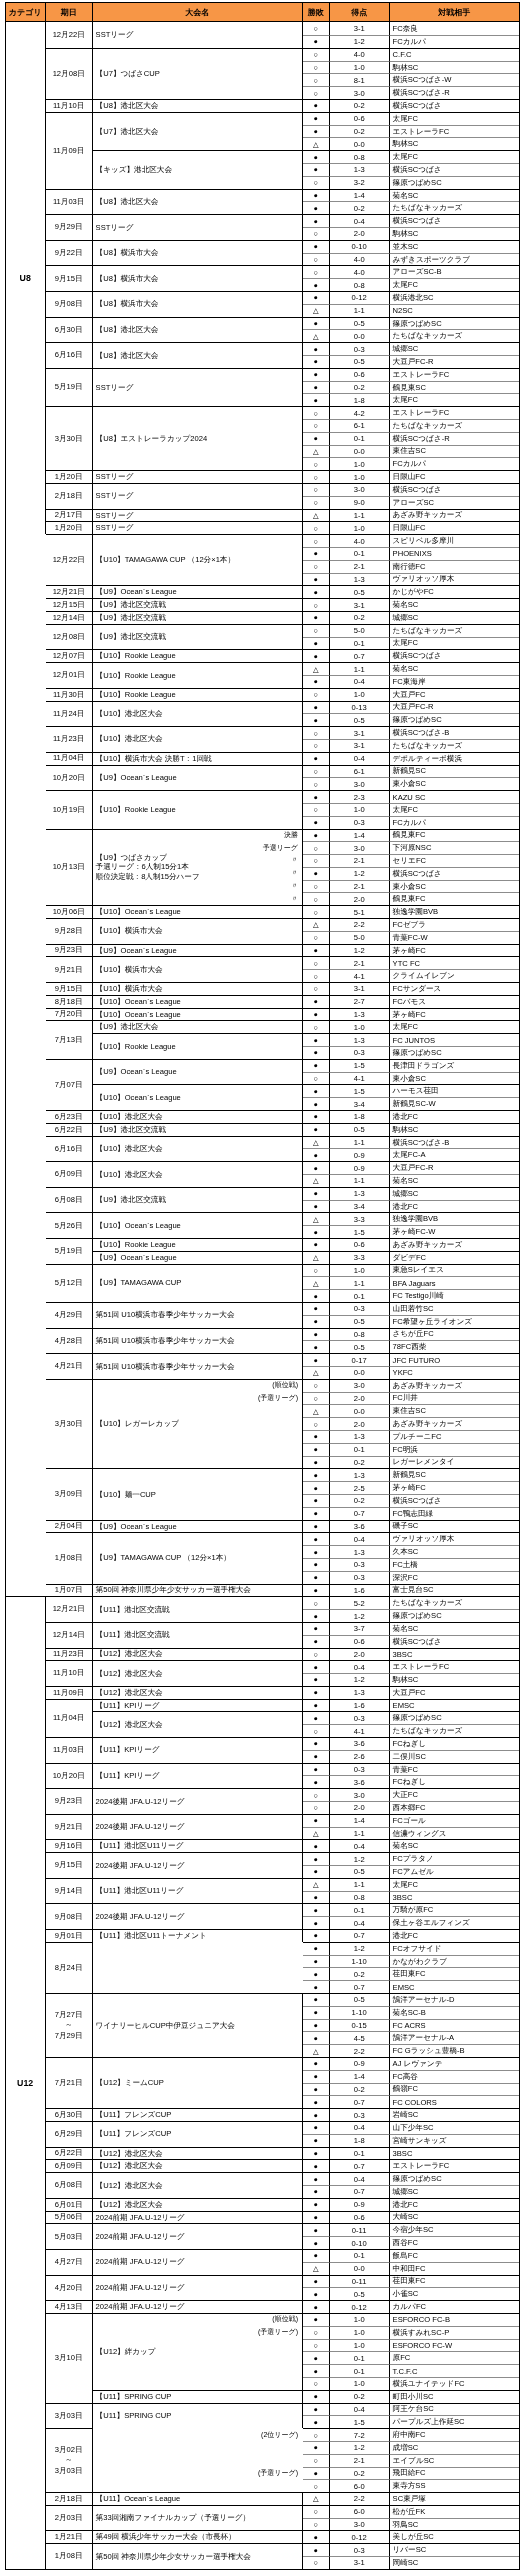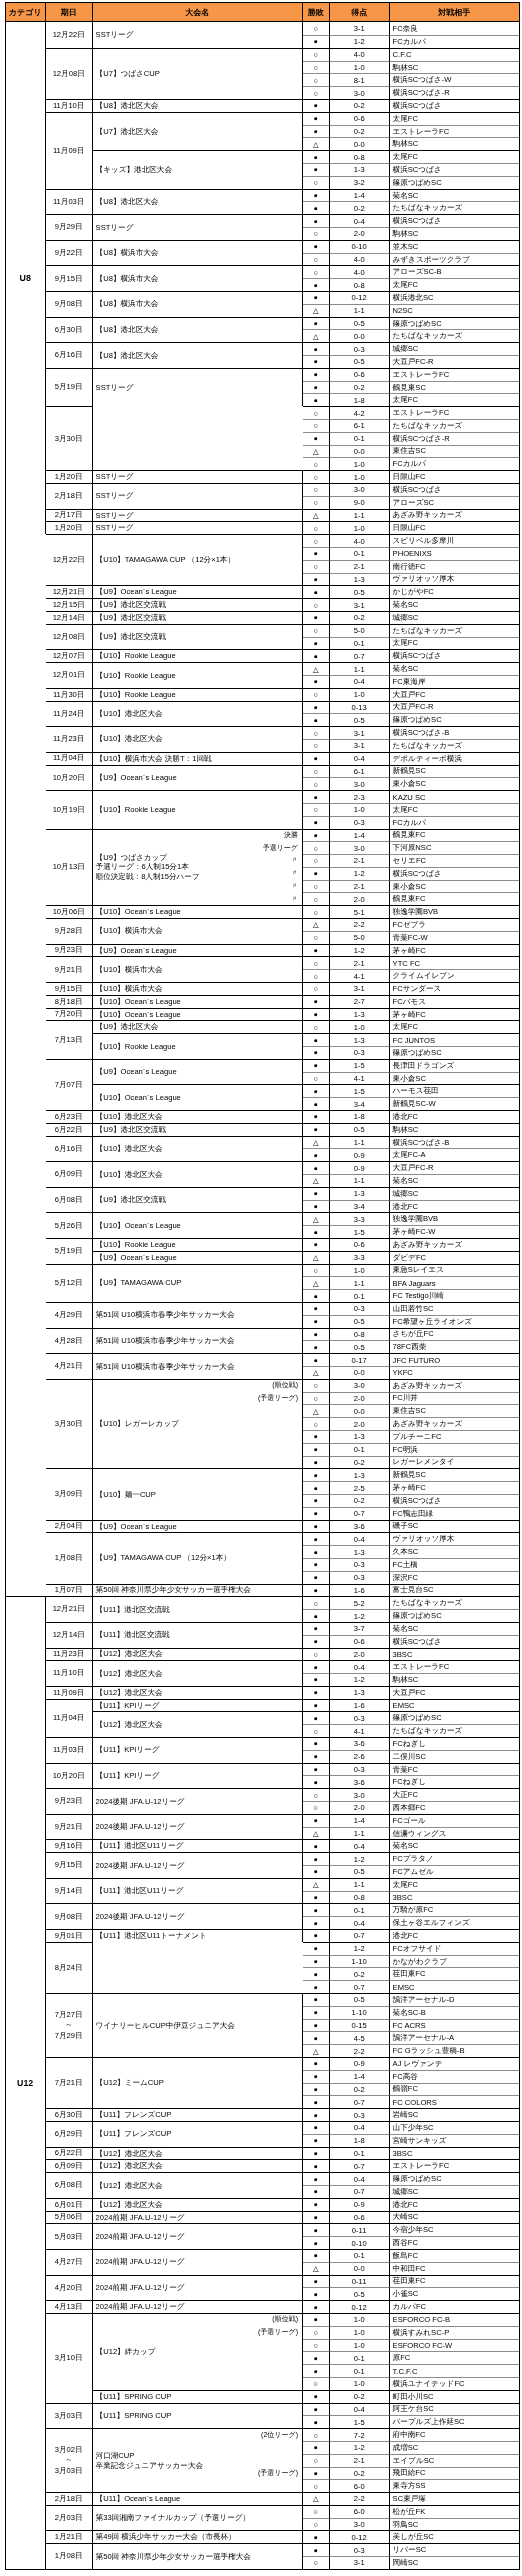--- a/index.html
+++ b/index.html
@@ -142,20 +142,21 @@
       <div class="cell mark rb blk-top" style="grid-area: 29 / 4 / span 1;">●</div>
       <div class="cell score rb blk-top" style="grid-area: 29 / 5 / span 1;">0-6</div>
       <div class="cell opp blk-top" style="grid-area: 29 / 6 / span 1;">エストレーラFC</div>
       <div class="cell mark rb row-top" style="grid-area: 30 / 4 / span 1;">●</div>
       <div class="cell score rb row-top" style="grid-area: 30 / 5 / span 1;">0-2</div>
       <div class="cell opp row-top" style="grid-area: 30 / 6 / span 1;">鶴見東SC</div>
       <div class="cell mark rb row-top" style="grid-area: 31 / 4 / span 1;">●</div>
       <div class="cell score rb row-top" style="grid-area: 31 / 5 / span 1;">1-8</div>
       <div class="cell opp row-top" style="grid-area: 31 / 6 / span 1;">太尾FC</div>
       <div class="cell date rb blk-top" style="grid-area: 32 / 2 / span 5;">3月30日</div>
+      <div class="cell tour rb blk-top" style="grid-area: 32 / 3 / span 5;">【U8】エストレーラカップ2024</div>
       <div class="cell mark rb blk-top" style="grid-area: 32 / 4 / span 1;">○</div>
       <div class="cell score rb blk-top" style="grid-area: 32 / 5 / span 1;">4-2</div>
       <div class="cell opp blk-top" style="grid-area: 32 / 6 / span 1;">エストレーラFC</div>
       <div class="cell mark rb row-top" style="grid-area: 33 / 4 / span 1;">○</div>
       <div class="cell score rb row-top" style="grid-area: 33 / 5 / span 1;">6-1</div>
       <div class="cell opp row-top" style="grid-area: 33 / 6 / span 1;">たちばなキッカーズ</div>
       <div class="cell mark rb row-top" style="grid-area: 34 / 4 / span 1;">●</div>
       <div class="cell score rb row-top" style="grid-area: 34 / 5 / span 1;">0-1</div>
       <div class="cell opp row-top" style="grid-area: 34 / 6 / span 1;">横浜SCつばさ-R</div>
       <div class="cell mark rb row-top" style="grid-area: 35 / 4 / span 1;">△</div>
@@ -786,22 +787,20 @@
       <div class="cell tour rb blk-top" style="grid-area: 188 / 3 / span 2;">【U11】SPRING CUP</div>
       <div class="cell mark rb blk-top" style="grid-area: 188 / 4 / span 1;">●</div>
       <div class="cell score rb blk-top" style="grid-area: 188 / 5 / span 1;">0-4</div>
       <div class="cell opp blk-top" style="grid-area: 188 / 6 / span 1;">阿王ケ台SC</div>
       <div class="cell mark rb row-top" style="grid-area: 189 / 4 / span 1;">●</div>
       <div class="cell score rb row-top" style="grid-area: 189 / 5 / span 1;">1-5</div>
       <div class="cell opp row-top" style="grid-area: 189 / 6 / span 1;">パープルズ上作延SC</div>
       <div class="cell date rb blk-top" style="grid-area: 190 / 2 / span 5;">3月02日
 ～
 3月03日</div>
-      <div class="cell tour rb blk-top" style="grid-area: 190 / 3 / span 5;">河口湖CUP
-卒業記念ジュニアサッカー大会</div>
       <div class="cell stage" style="grid-area: 190 / 3 / span 1;">(2位リーグ)</div>
       <div class="cell stage" style="grid-area: 193 / 3 / span 1;">(予選リーグ)</div>
       <div class="cell mark rb blk-top" style="grid-area: 190 / 4 / span 1;">○</div>
       <div class="cell score rb blk-top" style="grid-area: 190 / 5 / span 1;">7-2</div>
       <div class="cell opp blk-top" style="grid-area: 190 / 6 / span 1;">府中南FC</div>
       <div class="cell mark rb row-top" style="grid-area: 191 / 4 / span 1;">●</div>
       <div class="cell score rb row-top" style="grid-area: 191 / 5 / span 1;">1-2</div>
       <div class="cell opp row-top" style="grid-area: 191 / 6 / span 1;">成増SC</div>
       <div class="cell mark rb row-top" style="grid-area: 192 / 4 / span 1;">○</div>
       <div class="cell score rb row-top" style="grid-area: 192 / 5 / span 1;">2-1</div>

